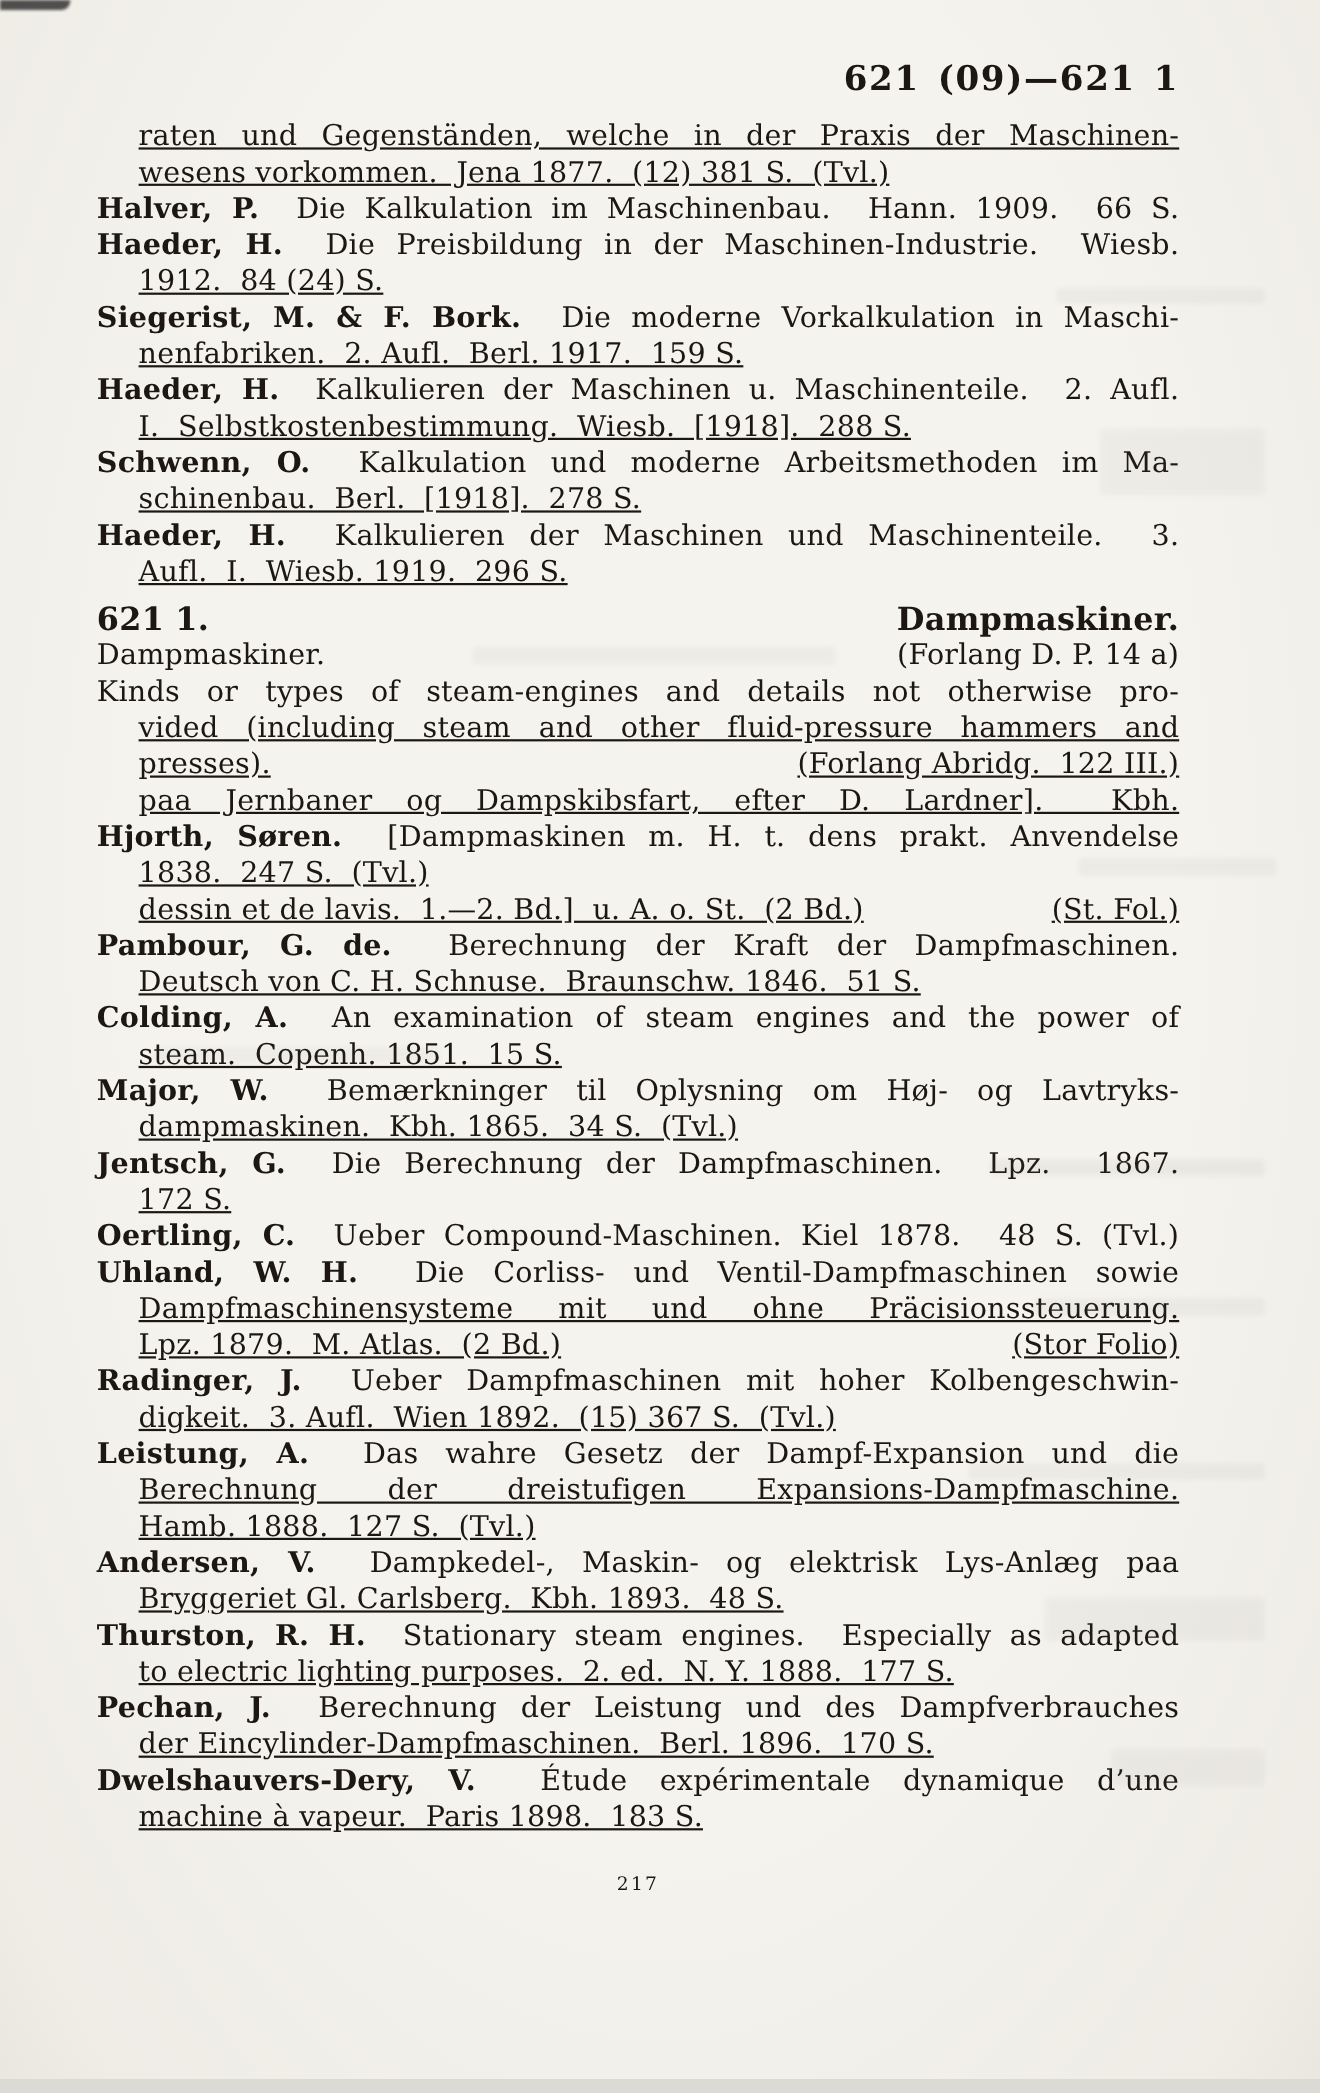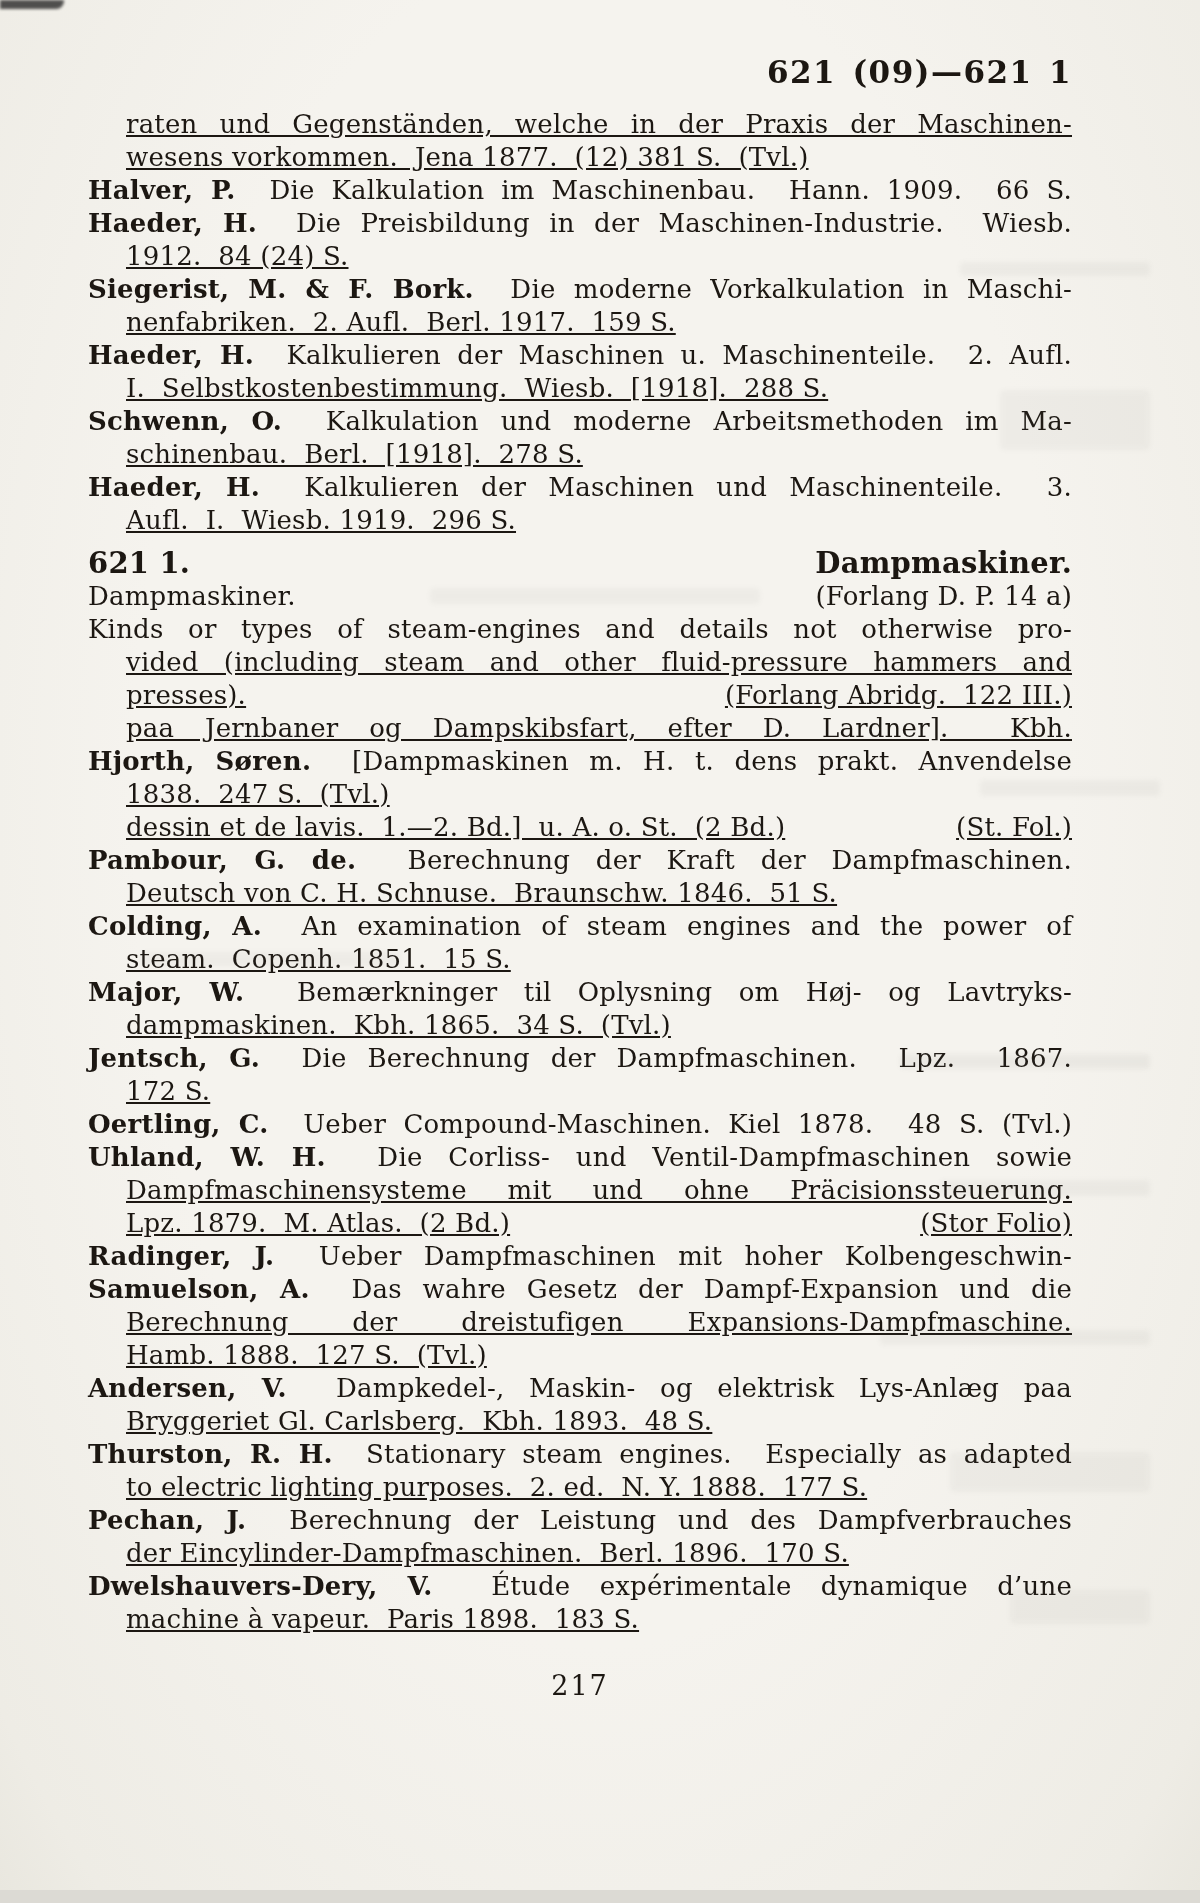--- a/index.html
+++ b/index.html
@@ -27,21 +27,21 @@
   .line{
     font-size:26px;line-height:33px;letter-spacing:.2px;
     text-rendering:optimizeLegibility;
   }
   .line.i1{padding-left:38px;text-decoration:underline;}
   .line.j{text-align:justify;text-align-last:justify;}
   .line.row{display:flex;justify-content:space-between;}
   .line.gap{margin-top:10px;}
   .line.section{font-size:29px;}
   .b{font-weight:700;}
-  .pagenum{text-align:center;margin-top:34px;font-size:27px;letter-spacing:2px;}
+  .pagenum{text-align:center;margin-top:34px;font-size:17px;letter-spacing:2px;}
   
   .ghost{position:absolute;background:#6b6b66;filter:blur(2.5px);border-radius:4px;pointer-events:none;}
 </style>
 </head>
 <body>
 
 <div class="page">
   <div class="corner-mark"></div>
 
   <span class="ghost" style="left:960px;top:262px;width:190px;height:14px;opacity:.06;"></span>
@@ -102,21 +102,22 @@
         <div class="line i0 j"><span class="b">Jentsch, G.</span><span>&nbsp; Die Berechnung der Dampfmaschinen.&nbsp; Lpz.&nbsp; 1867.</span></div>
         <div class="line i1"><span>172 S.</span></div>
         <div class="line i0 j"><span class="b">Oertling, C.</span><span>&nbsp; Ueber Compound-Maschinen. Kiel 1878.&nbsp; 48 S. (Tvl.)</span></div>
         <div class="line i0 j"><span class="b">Uhland, W. H.</span><span>&nbsp; Die Corliss- und Ventil-Dampfmaschinen sowie</span></div>
         <div class="line i1 j"><span>Dampfmaschinensysteme mit und ohne Präcisionssteuerung.</span></div>
         <div class="line i1 row">
           <span><span>Lpz. 1879.&nbsp; M. Atlas.&nbsp; (2 Bd.)</span></span>
           <span><span>(Stor Folio)</span></span>
         </div>
         <div class="line i0 j"><span class="b">Radinger, J.</span><span>&nbsp; Ueber Dampfmaschinen mit hoher Kolbengeschwin-</span></div>
-        <div class="line i0 j"><span class="b">Samuelson, A.</span><span>&nbsp; Das wahre Gesetz der Dampf-Expansion und die</span></div>
+        <div class="line i1"><span>digkeit.&nbsp; 3. Aufl.&nbsp; Wien 1892.&nbsp; (15) 367 S.&nbsp; (Tvl.)</span></div>
+        <div class="line i0 j"><span class="b">Leistung, A.</span><span>&nbsp; Das wahre Gesetz der Dampf-Expansion und die</span></div>
         <div class="line i1 j"><span>Berechnung der dreistufigen Expansions-Dampfmaschine.</span></div>
         <div class="line i1"><span>Hamb. 1888.&nbsp; 127 S.&nbsp; (Tvl.)</span></div>
         <div class="line i0 j"><span class="b">Andersen, V.</span><span>&nbsp; Dampkedel-, Maskin- og elektrisk Lys-Anlæg paa</span></div>
         <div class="line i1"><span>Bryggeriet Gl. Carlsberg.&nbsp; Kbh. 1893.&nbsp; 48 S.</span></div>
         <div class="line i0 j"><span class="b">Thurston, R. H.</span><span>&nbsp; Stationary steam engines.&nbsp; Especially as adapted</span></div>
         <div class="line i1"><span>to electric lighting purposes.&nbsp; 2. ed.&nbsp; N. Y. 1888.&nbsp; 177 S.</span></div>
         <div class="line i0 j"><span class="b">Pechan, J.</span><span>&nbsp; Berechnung der Leistung und des Dampfverbrauches</span></div>
         <div class="line i1"><span>der Eincylinder-Dampfmaschinen.&nbsp; Berl. 1896.&nbsp; 170 S.</span></div>
         <div class="line i0 j"><span class="b">Dwelshauvers-Dery, V.</span><span>&nbsp; Étude expérimentale dynamique d’une</span></div>
         <div class="line i1"><span>machine à vapeur.&nbsp; Paris 1898.&nbsp; 183 S.</span></div>

